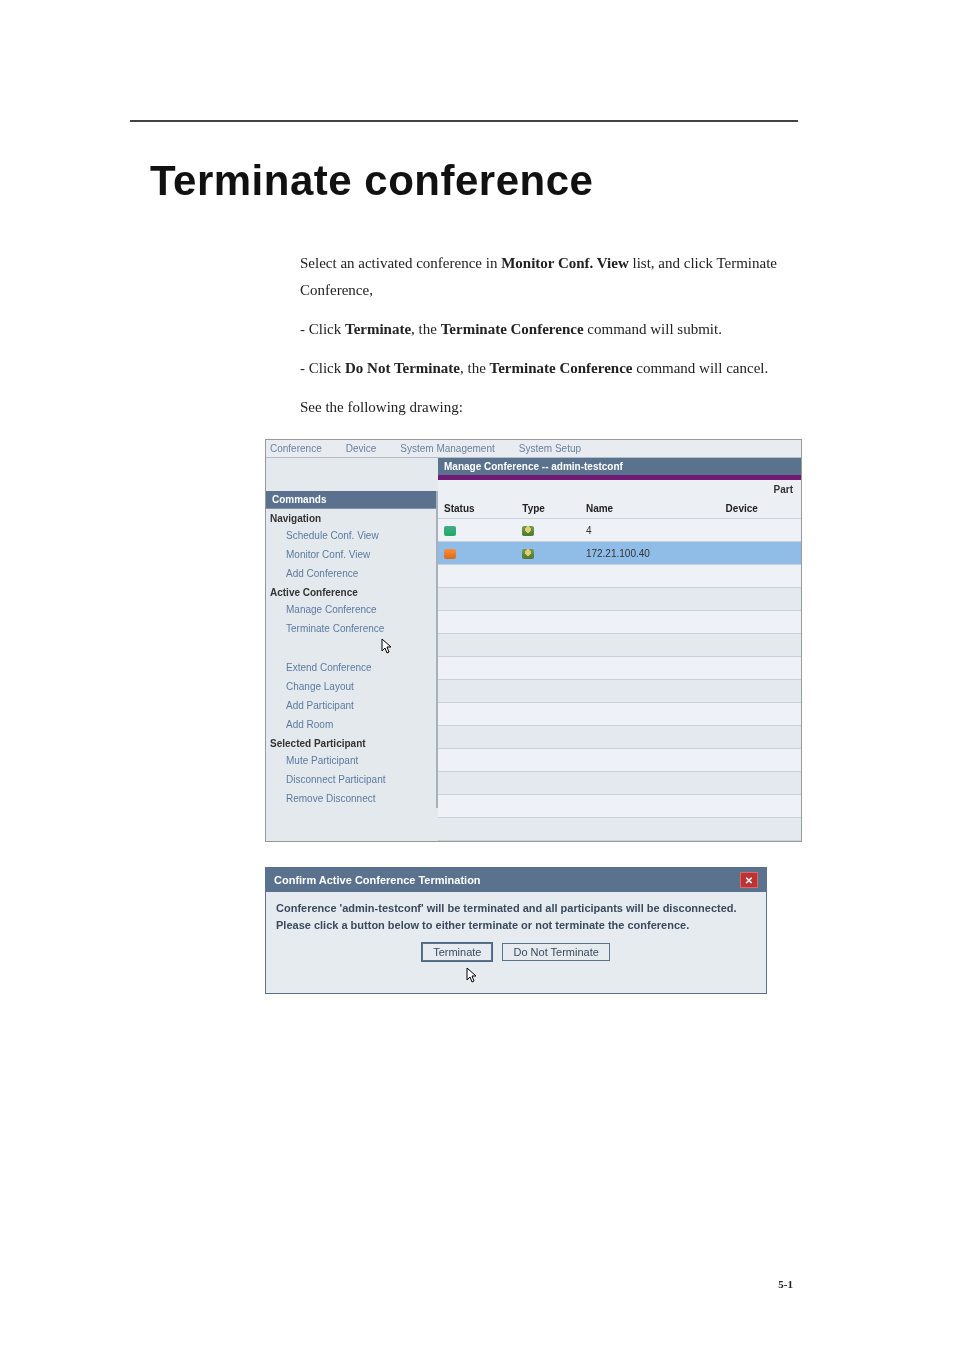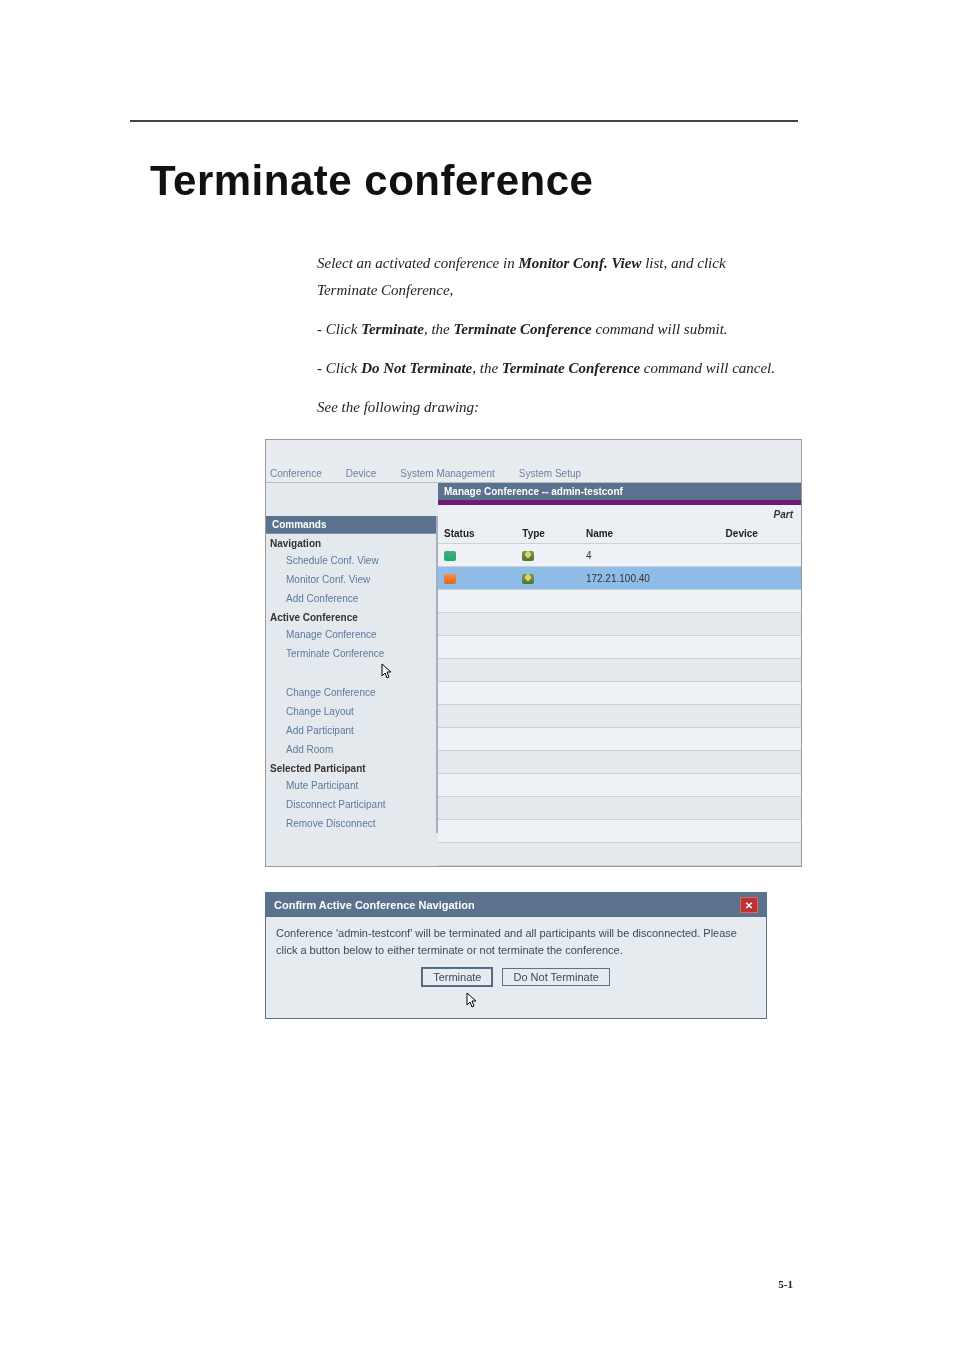--- a/index.html
+++ b/index.html
@@ -1,47 +1,47 @@
 <!DOCTYPE html>
 <html><head>
 <meta charset="utf-8">
 <style>
   html,body{margin:0;padding:0;background:#fff;font-family:Georgia,'Times New Roman',serif;color:#222;}
   .page{width:948px;min-height:1350px;padding:120px 0 60px 0;box-sizing:border-box;position:relative;}
   hr.topline{border:none;border-top:2px solid #444;margin:0 150px 35px 130px;}
   h1.title{font-family:'Trebuchet MS','Verdana',sans-serif;font-weight:700;font-size:42px;margin:0 0 45px 150px;letter-spacing:0.5px;color:#111;}
   .body-text{margin:0 160px 0 300px;font-size:15px;line-height:1.8;}
-  .body-text p{margin:0 0 12px 17px;font-style:italic;}
+  .body-text p{margin:0 0 12px 0;}
   .body-text b{font-weight:700;}
   .screenshot{margin:18px 0 25px 265px;width:535px;border:1px solid #999;font-family:Verdana,Arial,sans-serif;font-size:10px;color:#333;background:#e4e9ee;}
   .menubar{background:#e8ecf0;border-bottom:1px solid #b5bcc4;padding:3px 4px;display:flex;gap:24px;color:#6b81a0;}
-  .menubar span{cursor:default;margin-top:25px;}
+  .menubar span{cursor:default;}
   .panel-row{display:flex;align-items:center;}
   .sidebar{width:170px;border-right:2px solid #a8b0bc;}
   .sidebar .hdr{background:#5a728e;color:#fff;font-weight:700;padding:3px 6px;border-bottom:1px solid #8492a6;}
   .sidebar .sub{font-weight:700;color:#333;padding:4px 6px 2px 4px;}
   .sidebar .item{color:#5b7aa0;padding:4px 6px 4px 20px;cursor:default;}
   .content{flex:1;}
   .content .hdr{background:#5a728e;color:#fff;font-weight:700;padding:3px 6px;border-bottom:5px solid #701a75;}
-  .part-label{text-align:right;font-weight:700;padding:4px 8px 4px 0;background:#eceff3;font-style:italic;}
+  .part-label{text-align:right;font-weight:700;padding:4px 8px 4px 0;background:#eceff3;}
   table.gridtbl{width:100%;border-collapse:collapse;font-size:10px;}
   table.gridtbl th{background:#eceff3;text-align:left;padding:4px 6px;font-weight:700;color:#222;border-bottom:1px solid #c9d1db;}
   table.gridtbl td{padding:4px 6px;border-bottom:1px solid #c9d1db;height:14px;}
   tr.odd td{background:#eef1f5;}
   tr.sel td{background:#8fbde8;}
   .icn{display:inline-block;width:12px;height:10px;vertical-align:middle;}
   .icn.call{background:linear-gradient(#4a8,#2a6);border-radius:2px;}
   .icn.call2{background:linear-gradient(#ff8c3b,#d86b1f);border-radius:2px;}
   .icn.person{background:radial-gradient(circle at 50% 35%,#e8c97a 35%,transparent 36%),linear-gradient(#6da04a,#4a7a2f);border-radius:2px;}
   .cursor{position:relative;left:115px;}
   .cursor svg{width:14px;height:18px;}
   .dialog{margin:0 0 0 265px;width:500px;border:1px solid #5a728e;font-family:Verdana,Arial,sans-serif;font-size:11px;color:#3a4a5c;background:#e6ebf0;}
   .dlg-title{background:#5a728e;color:#fff;font-weight:700;padding:4px 8px;display:flex;justify-content:space-between;align-items:center;}
   .dlg-close{width:16px;height:14px;background:#b33;display:flex;align-items:center;justify-content:center;color:#fff;font-size:10px;font-weight:700;cursor:default;border:1px solid #d66;}
-  .dlg-body{padding:8px 10px 2px 10px;line-height:1.5;}
+  .dlg-body{padding:8px 10px 2px 10px;line-height:1.5;font-weight:bold;}
   .dlg-btns{display:flex;justify-content:center;gap:10px;padding:8px 0 12px 0;}
   .dlg-btns button{font-family:Verdana,Arial,sans-serif;font-size:11px;color:#3a4a5c;background:#e6ebf0;border:1px solid #5a728e;padding:2px 10px;cursor:pointer;}
   .dlg-btns button.primary{outline:1px solid #4e6884;}
   .dlg-cursor{position:relative;left:200px;top:-6px;}
   .dlg-cursor svg{width:14px;height:18px;}
   .pagenum{position:absolute;bottom:60px;right:155px;font-weight:700;font-size:11px;}
 </style>
 </head>
 <body>
 
@@ -77,21 +77,21 @@
         <div class="item">Monitor Conf. View</div>
         <div class="item">Add Conference</div>
         <div class="sub">Active Conference</div>
         <div class="item">Manage Conference</div>
         <div class="item">Terminate Conference</div>
         <div class="cursor">
           <svg viewBox="0 0 14 18">
               <path d="M1 1 L1 13 L4 10 L6 15 L8 14 L6 9 L10 9 Z" fill="#fff" stroke="#000" stroke-width="1"></path>
             </svg>
         </div>
-        <div class="item">Change Conference</div>
+        <div class="item">Extend Conference</div>
         <div class="item">Change Layout</div>
         <div class="item">Add Participant</div>
         <div class="item">Add Room</div>
         <div class="sub">Selected Participant</div>
         <div class="item">Mute Participant</div>
         <div class="item">Disconnect Participant</div>
         <div class="item">Remove Disconnect</div>
       </div>
       <div class="content">
         <div class="hdr">Manage Conference -- admin-testconf</div>
@@ -191,21 +191,21 @@
                 <td></td>
               </tr>
           </tbody>
         </table>
       </div>
     </div>
   </div>
 
   <div class="dialog">
     <div class="dlg-title">
-      <span>Confirm Active Conference Navigation</span>
+      <span>Confirm Active Conference Termination</span>
       <span class="dlg-close">✕</span>
     </div>
     <div class="dlg-body">Conference 'admin-testconf' will be terminated and all participants will be disconnected.  Please click a button below to either terminate or not terminate the conference.</div>
     <div class="dlg-btns">
       <button class="primary">Terminate</button>
       <button>Do Not Terminate</button>
     </div>
     <div class="dlg-cursor">
       <svg viewBox="0 0 14 18">
           <path d="M1 1 L1 13 L4 10 L6 15 L8 14 L6 9 L10 9 Z" fill="#fff" stroke="#000" stroke-width="1"></path>

